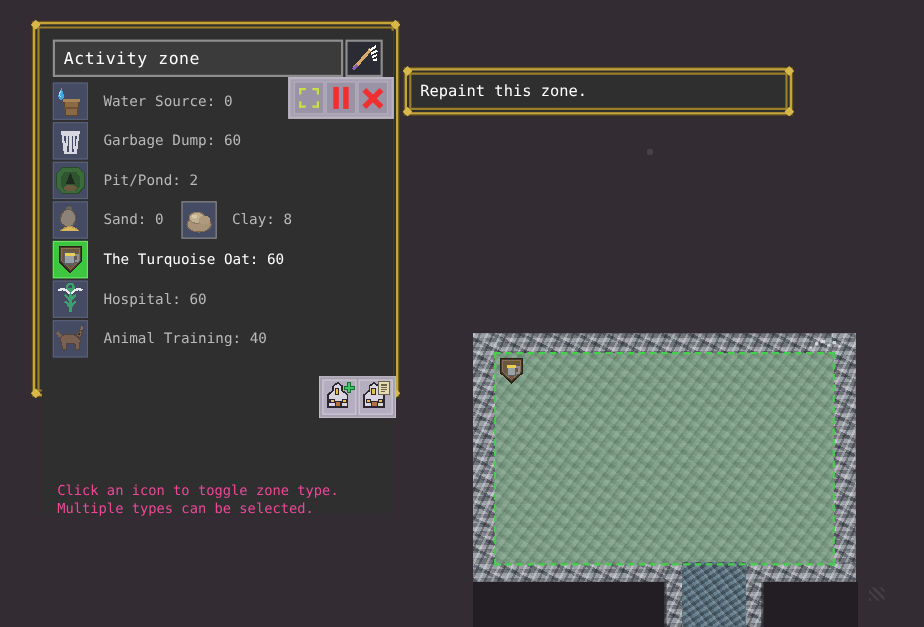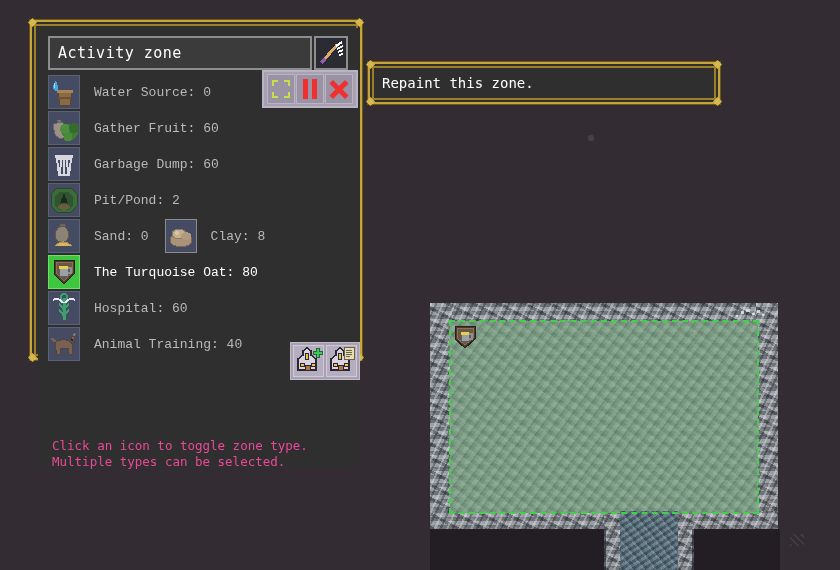--- a/index.html
+++ b/index.html
@@ -184,21 +184,20 @@
   }
   .zicon.selected {
     background: #3fc640;
     border: 1px solid #6ee06a;
   }
   .zlabel {
     margin-left: 14px;
     color: #b9b9b9;
     font-size: 13px;
     white-space: nowrap;
-    font-family: Liberation Mono, monospace;
   }
   .zlabel.active { color: #ffffff; }
   .inline-icon {
     width: 32px; height: 34px;
     background: #454b63;
     border: 1px solid #8d8d8d;
     position: relative;
     margin-left: 16px;
     flex: 0 0 auto;
     overflow:hidden;
@@ -354,33 +353,20 @@
               <rect x="8" y="14" width="16" height="3" fill="#a88355"></rect>
               <rect x="9" y="21" width="13" height="2" fill="#6c5137"></rect>
               <path d="M7 4 C4 9 3 12 5 14 C7 16 10 14 9 10 Z" fill="#44a8e0"></path>
               <path d="M6 7 C5 9 5 11 6 12" stroke="#a8ddf5" stroke-width="1" fill="none"></path>
             </svg>
           </div>
           <div class="zlabel">Water Source: 0</div>
         </div>
 
 
-        <div class="zrow">
-          <div class="zicon">
-            <svg width="30" height="32" viewBox="0 0 30 32" shape-rendering="crispEdges">
-              <path d="M5 12 q-1 12 5 14 q7 2 7 -8 q0 -7 -6 -8 Z" fill="#9a9088" stroke="#6c655e" stroke-width="1"></path>
-              <path d="M8 9 q2 -3 5 0 q-2 2 -5 0 Z" fill="#7d756d"></path>
-              <circle cx="21" cy="20" r="8" fill="#3f7a36"></circle>
-              <circle cx="16" cy="17" r="5" fill="#4d8e3f"></circle>
-              <circle cx="25" cy="16" r="5" fill="#356b2d"></circle>
-              <circle cx="19" cy="25" r="4.5" fill="#4a8a3a"></circle>
-            </svg>
-          </div>
-          <div class="zlabel">Gather Fruit: 60</div>
-        </div>
 
         <div class="zrow">
           <div class="zicon">
             <svg width="30" height="32" viewBox="0 0 30 32" shape-rendering="crispEdges">
               <rect x="6" y="7" width="18" height="3" fill="#d7d7df"></rect>
               <path d="M8 11 h14 l-2 16 h-10 Z" fill="none" stroke="#d7d7df" stroke-width="2"></path>
               <line x1="12" y1="12" x2="11" y2="26" stroke="#d7d7df" stroke-width="2"></line>
               <line x1="15" y1="12" x2="15" y2="26" stroke="#d7d7df" stroke-width="2"></line>
               <line x1="18" y1="12" x2="19" y2="26" stroke="#d7d7df" stroke-width="2"></line>
             </svg>
@@ -425,21 +411,21 @@
         <div class="zrow">
           <div class="zicon selected">
             <svg width="30" height="32" viewBox="0 0 30 32" shape-rendering="crispEdges">
               <path d="M5 4 H25 V18 L15 28 L5 18 Z" fill="#4a3a2c" stroke="#2a2018" stroke-width="1"></path>
               <path d="M7 6 H23 V17 L15 25 L7 17 Z" fill="#6b5640" stroke="#8a7156" stroke-width="1"></path>
               <rect x="10" y="10" width="9" height="10" fill="#9aa0a6" stroke="#5a6066" stroke-width="1"></rect>
               <rect x="10" y="10" width="9" height="3" fill="#e8cf52"></rect>
               <path d="M19 12 h3 v5 h-3" fill="none" stroke="#8a9096" stroke-width="2"></path>
             </svg>
           </div>
-          <div class="zlabel active">The Turquoise Oat: 80</div>
+          <div class="zlabel active">The Turquoise Oat: 60</div>
         </div>
 
         <div class="zrow">
           <div class="zicon">
             <svg width="30" height="32" viewBox="0 0 30 32" shape-rendering="crispEdges">
               <line x1="15" y1="6" x2="15" y2="28" stroke="#3f9f6f" stroke-width="3"></line>
               <circle cx="15" cy="5" r="3" fill="none" stroke="#3f9f6f" stroke-width="2"></circle>
               <path d="M4 8 q6 -3 10 3" fill="none" stroke="#e8e8ef" stroke-width="2"></path>
               <path d="M26 8 q-6 -3 -10 3" fill="none" stroke="#e8e8ef" stroke-width="2"></path>
               <path d="M10 12 q5 4 5 8 q0 -4 5 -8" fill="none" stroke="#3f9f6f" stroke-width="2"></path>

